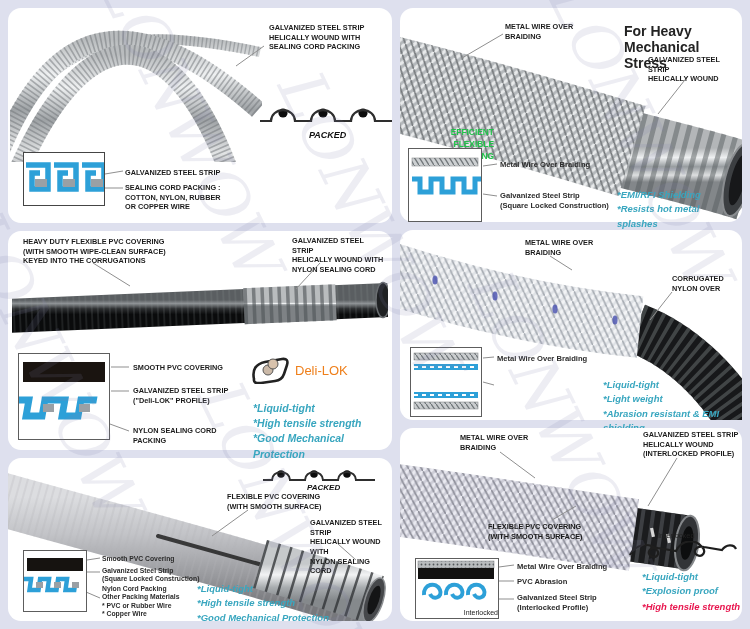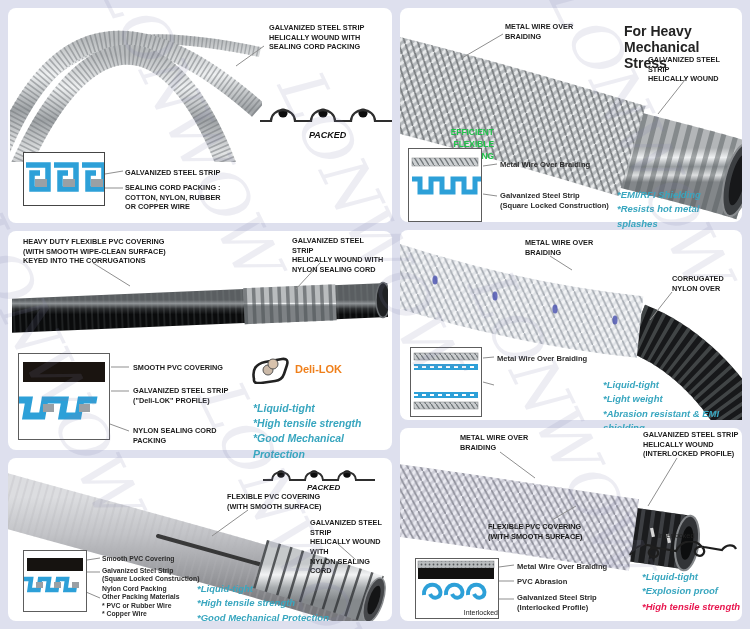--- a/index.html
+++ b/index.html
@@ -1,33 +1,33 @@
 <!DOCTYPE html>
 <html><head>
 <meta charset="utf-8">
 <style>
   html,body{margin:0;padding:0}
   body{width:750px;height:629px;position:relative;background:#dee0ee;font-family:"Liberation Sans",sans-serif;overflow:hidden}
-  .panel{position:absolute;background:#fff;border-radius:8px}
+  .panel{position:absolute;background:#fff;border-radius:13px}
   .panel > *{position:absolute}
   svg{display:block}
   .leaders{left:0;top:0;pointer-events:none}
   .leaders line{stroke:#8f8f8f;stroke-width:1}
   .cap{font-weight:bold;font-size:7.3px;line-height:1.32;color:#1b1b1b;white-space:pre-line}
   .sm{font-weight:bold;font-size:7.6px;line-height:1.32;color:#2c2c2c;white-space:pre-line}
   .tiny{font-weight:bold;font-size:6.8px;line-height:1.25;color:#2c2c2c;white-space:pre-line}
   .benefits{font-style:italic;font-weight:bold;color:#38a6bf;white-space:pre-line}
   .b11{font-size:11px;line-height:1.5}
   .b10{font-size:10.5px;line-height:1.45}
   .b95{font-size:9.5px;line-height:1.5}
   .packedlbl{font-style:italic;font-weight:bold;font-size:9px;color:#111}
   .dbox{background:#fff;border:1px solid #5d5d5d}
   .emc{color:#21c24a;font-weight:bold;font-size:8.4px;line-height:1.4;white-space:pre-line;text-align:right}
   .stress{font-weight:bold;font-size:14px;color:#222;white-space:pre-line}
-  .logotxt{color:#ef7f1a;font-weight:bold;font-size:11px}
+  .logotxt{color:#ef7f1a;font-weight:normal;font-size:13px}
   .redline{color:#e8174f}
   .boxlbl{font-weight:normal;font-size:7px;color:#222;text-align:right}
   .wm{position:absolute;font-family:"DejaVu Serif",serif;font-style:italic;font-size:64px;color:rgba(125,130,168,0.14);transform-origin:left top;pointer-events:none;z-index:50;white-space:nowrap}
 </style>
 </head>
 <body>
 
 <section class="panel" style="left:8px;top:8px;width:384px;height:215px">
   <svg class="photo" style="left:2px;top:10px" width="252" height="144" viewBox="0 0 252 144">
     <defs>

